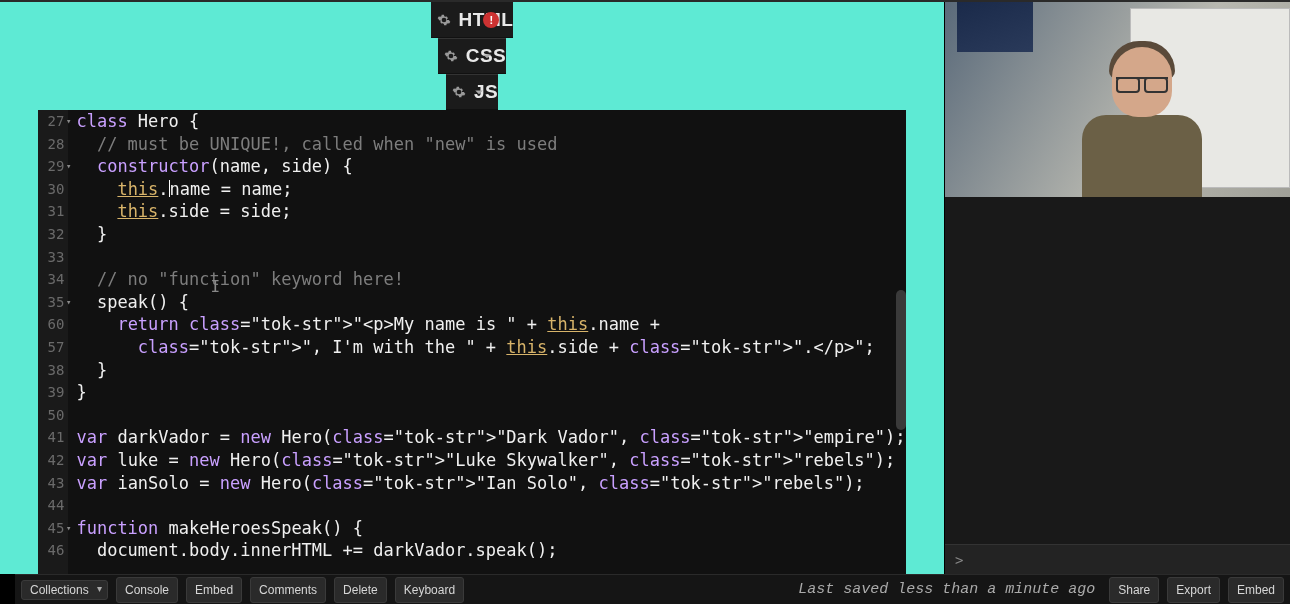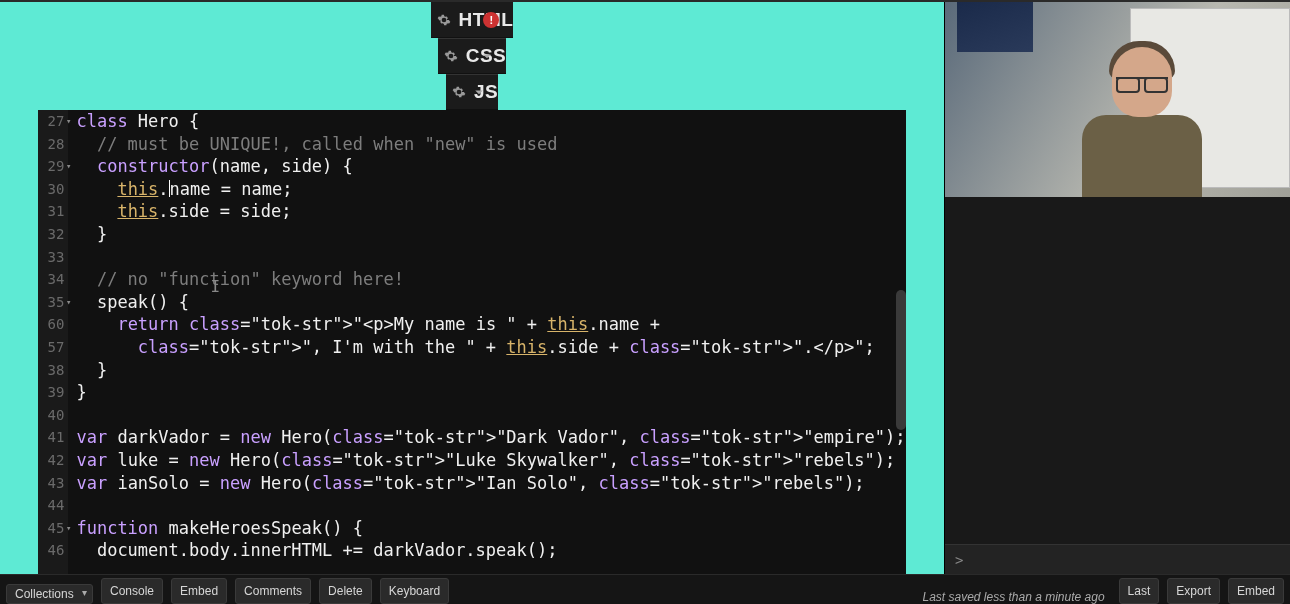--- a/index.html
+++ b/index.html
@@ -195,24 +195,25 @@
   padding-left: 10px;
   color: #888;
   font-family: monospace;
   font-size: 14px;
 }
 .footer {
   height: 30px;
   background: #151515;
   border-top: 1px solid #2a2a2a;
   display: flex;
-  align-items: flex-end;
+  align-items: center;
   padding: 0 6px;
   gap: 8px;
   font-size: 12px;
+  margin-left: 15px;
 }
 .footer select, .footer button {
   background: #2a2a2a;
   color: #d6d6d6;
   border: 1px solid #3a3a3a;
   font-size: 12px;
   padding: 5px 8px;
   border-radius: 3px;
   cursor: pointer;
   font-family: inherit;
@@ -222,21 +223,21 @@
 .select-wrap::after {
   content:"▾";
   position:absolute;
   right:6px;
   top:3px;
   color:#aaa;
   font-size:10px;
   pointer-events:none;
 }
 .footer-spacer { flex: 1; }
-.save-status { color: #aaa; font-style: italic; margin-right: 6px; font-size: 12px;}
+.save-status { color: #aaa; font-style: italic; margin-right: 6px; font-size: 15px; font-family: Liberation Mono, monospace;}
 .cursor-caret {
   display:inline-block;
   width:1px;
   height:17px;
   background:#fff;
   vertical-align:middle;
   margin:0 0 2px 0;
 }
 .text-cursor {
   position:absolute;
@@ -289,21 +290,21 @@
           <div class="gutter-line">30</div>
           <div class="gutter-line">31</div>
           <div class="gutter-line">32</div>
           <div class="gutter-line">33</div>
           <div class="gutter-line">34</div>
           <div class="gutter-line">35<span class="fold-mark">▾</span></div>
           <div class="gutter-line">60</div>
           <div class="gutter-line">57</div>
           <div class="gutter-line">38</div>
           <div class="gutter-line">39</div>
-          <div class="gutter-line">40</div>
+          <div class="gutter-line">50</div>
           <div class="gutter-line">41</div>
           <div class="gutter-line">42</div>
           <div class="gutter-line">43</div>
           <div class="gutter-line">44</div>
           <div class="gutter-line">45<span class="fold-mark">▾</span></div>
           <div class="gutter-line">46</div>
         </div>
       <div class="code-lines" id="codelines"><div><span class="tok-kw">class</span> Hero {</div><div><span class="tok-cm">  // must be UNIQUE!, called when "new" is used</span></div><div>  <span class="tok-kw">constructor</span>(name, side) {</div><div>    <span class="tok-this">this</span>.<span class="cursor-caret"></span>name = name;</div><div>    <span class="tok-this">this</span>.side = side;</div><div>  }</div><div></div><div><span class="tok-cm">  // no "function" keyword here!</span></div><div>  speak() {</div><div>    <span class="tok-kw">return</span> <span <span="" class="tok-kw">class</span>="tok-str"&gt;"&lt;p&gt;My name is " + <span class="tok-this">this</span>.name +</div><div>      <span <span="" class="tok-kw">class</span>="tok-str"&gt;", I'm with the " + <span class="tok-this">this</span>.side + <span <span="" class="tok-kw">class</span>="tok-str"&gt;".&lt;/p&gt;";</div><div>  }</div><div>}</div><div></div><div><span class="tok-kw">var</span> darkVador = <span class="tok-kw">new</span> Hero(<span <span="" class="tok-kw">class</span>="tok-str"&gt;"Dark Vador", <span <span="" class="tok-kw">class</span>="tok-str"&gt;"empire");</div><div><span class="tok-kw">var</span> luke = <span class="tok-kw">new</span> Hero(<span <span="" class="tok-kw">class</span>="tok-str"&gt;"Luke Skywalker", <span <span="" class="tok-kw">class</span>="tok-str"&gt;"rebels");</div><div><span class="tok-kw">var</span> ianSolo = <span class="tok-kw">new</span> Hero(<span <span="" class="tok-kw">class</span>="tok-str"&gt;"Ian Solo", <span <span="" class="tok-kw">class</span>="tok-str"&gt;"rebels");</div><div></div><div><span class="tok-kw">function</span> makeHeroesSpeak() {</div><div>  document.body.innerHTML += darkVador.speak();</div></div>
       <div class="scrollbar"></div>
       <span class="text-cursor">I</span>
@@ -335,16 +336,16 @@
       <option>Collections</option>
     </select>
   </div>
   <button>Console</button>
   <button>Embed</button>
   <button>Comments</button>
   <button>Delete</button>
   <button>Keyboard</button>
   <div class="footer-spacer"></div>
   <span class="save-status">Last saved less than a minute ago</span>
-  <button>Last</button>
+  <button>Share</button>
   <button>Export</button>
   <button>Embed</button>
 </div>
 
 </body></html>

